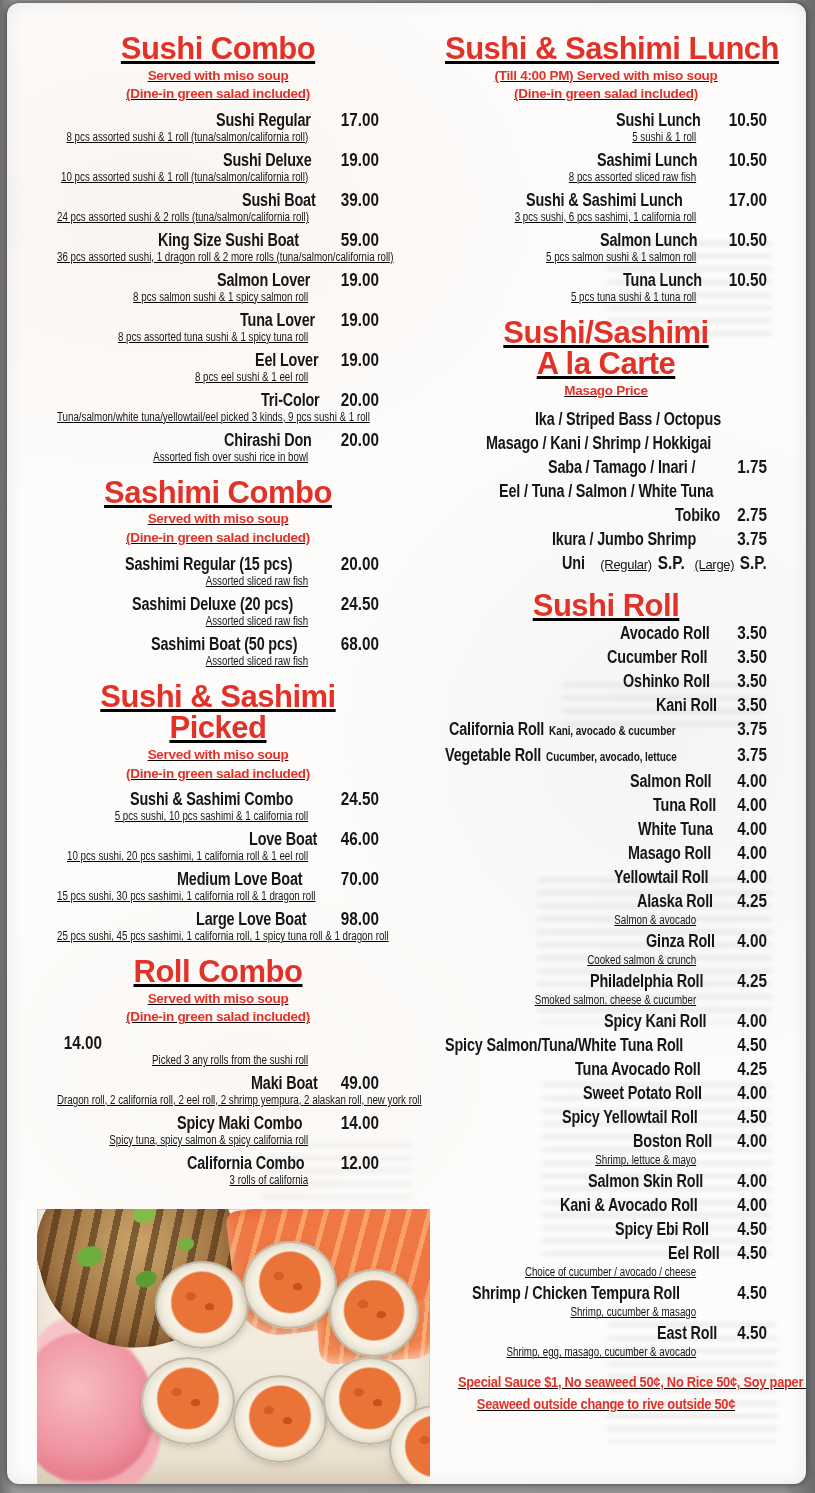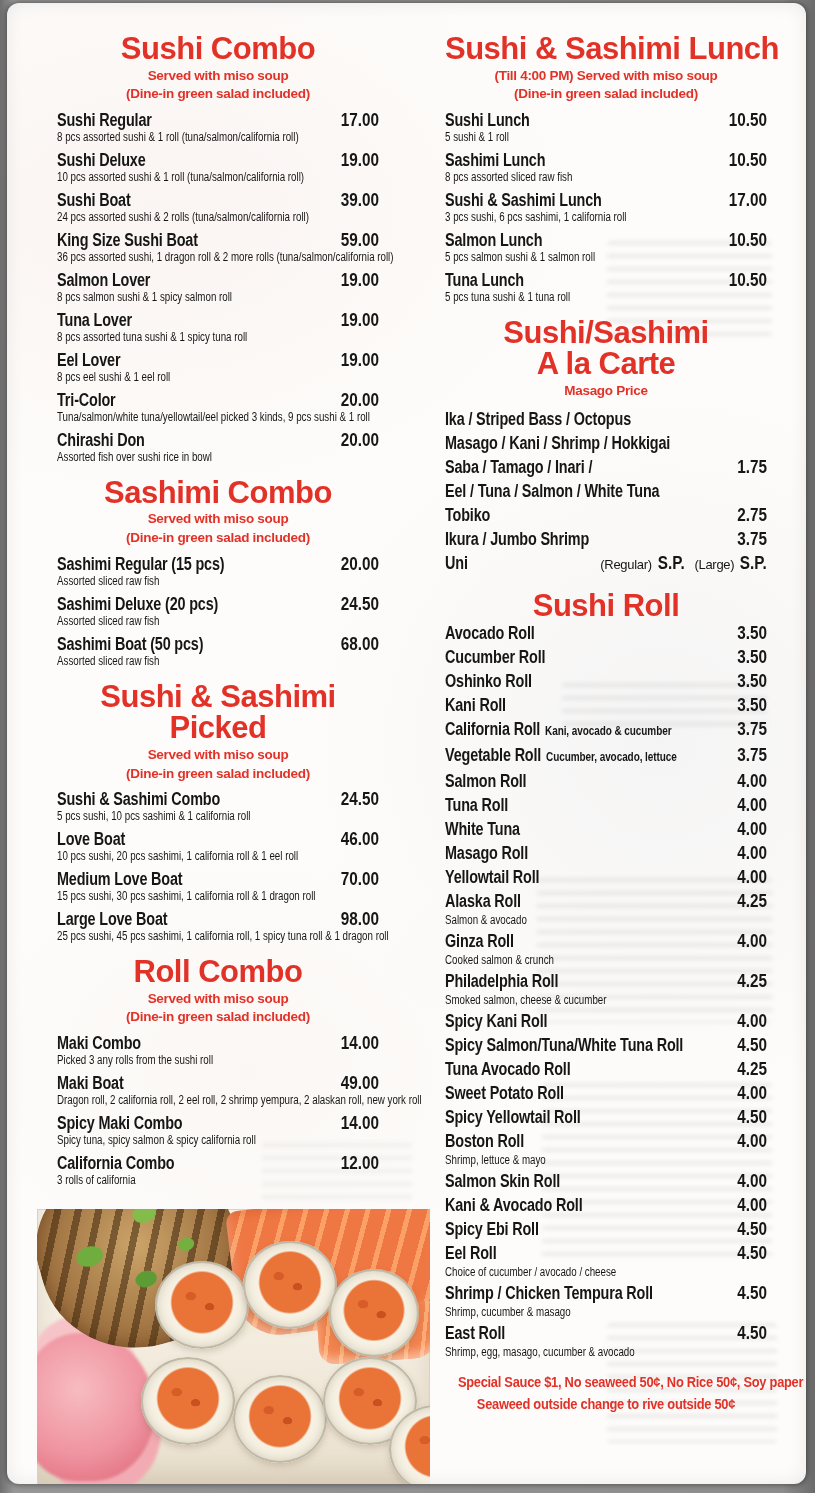--- a/index.html
+++ b/index.html
@@ -6,29 +6,29 @@
     background:#8a8a8a;font-family:"Liberation Sans",sans-serif;}
   body{background:linear-gradient(90deg,#6f6f6f 0,#989898 14px,#8f8f8f 96%,#6b6b6b 100%);}
   .page{position:absolute;left:7px;top:3px;right:9px;bottom:9px;border-radius:12px;
     background:#fdfcfa;overflow:hidden;box-shadow:0 0 7px rgba(0,0,0,.55), inset 0 0 18px rgba(0,0,0,.08);}
   .wash{position:absolute;inset:0;pointer-events:none;
     background:radial-gradient(620px 420px at 18% 14%,rgba(228,176,176,.10),transparent 70%),
                radial-gradient(520px 520px at 82% 50%,rgba(190,190,205,.12),transparent 70%),
                radial-gradient(420px 320px at 30% 72%,rgba(225,190,185,.08),transparent 70%);}
   .ghost{position:absolute;pointer-events:none;border-radius:4px;opacity:.5;filter:blur(2px);
     background:repeating-linear-gradient(180deg,rgba(125,125,128,.28) 0 4px,transparent 4px 13px);}
-  .col{position:absolute;top:30px;width:322px;}
+  .col{position:absolute;top:30px;width:322px;text-decoration:underline;}
   .col-left{left:50px;}
   .col-right{left:438px;}
   .section{margin-bottom:13px;position:relative;}
   .sec-title{font-size:31px;font-weight:bold;color:var(--red);text-align:center;
     line-height:1.02;letter-spacing:-.5px;white-space:nowrap;}
   .sec-sub{font-size:13.5px;font-weight:bold;color:var(--red);text-align:center;
     line-height:1.38;letter-spacing:-.3px;margin:2px 0 6px 0;}
-  .item{margin-bottom:6px;}
+  .item{margin-bottom:6px;text-align:right;}
   .row{display:flex;align-items:baseline;font-weight:bold;font-size:18px;
     color:var(--ink);line-height:20px;}
   .name{flex:1;min-width:0;}
   .name-inner{display:inline-block;transform:scaleX(.8);transform-origin:0 75%;
     white-space:nowrap;letter-spacing:-.2px;}
   .note{font-size:12.5px;font-weight:bold;letter-spacing:-.1px;margin-left:6px;}
   .price{white-space:nowrap;}
   .price-inner,.pval{display:inline-block;transform:scaleX(.85);transform-origin:100% 75%;}
   .plabel{font-weight:normal;font-size:13px;margin-left:10px;margin-right:1px;letter-spacing:-.3px;}
   .desc{font-size:12.5px;color:var(--ink);line-height:13px;margin-top:1px;
@@ -236,21 +236,20 @@
       <section class="section">
         <div class="sec-title">
           <div class="title-line">Roll Combo</div>
         </div>
         <div class="sec-sub">
           <div class="sub-line">Served with miso soup</div>
           <div class="sub-line">(Dine-in green salad included)</div>
         </div>
         <div class="item">
           <div class="row">
-            <span class="name"><span class="name-inner">Maki Combo</span></span>
             <span class="price"><span class="price-inner">14.00</span></span>
           </div>
           <div class="desc">Picked 3 any rolls from the sushi roll</div>
         </div>
         <div class="item">
           <div class="row">
             <span class="name"><span class="name-inner">Maki Boat</span></span>
             <span class="price"><span class="price-inner">49.00</span></span>
           </div>
           <div class="desc">Dragon roll, 2 california roll, 2 eel roll, 2 shrimp yempura, 2 alaskan roll, new york roll</div>

